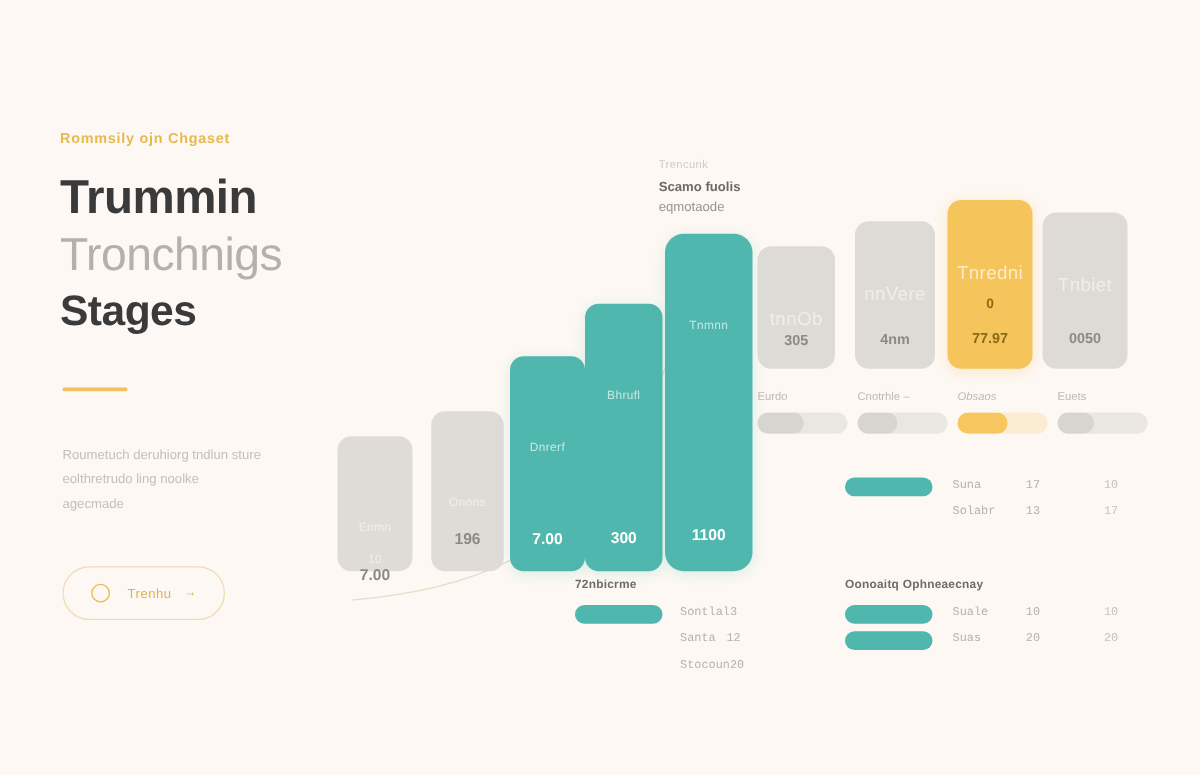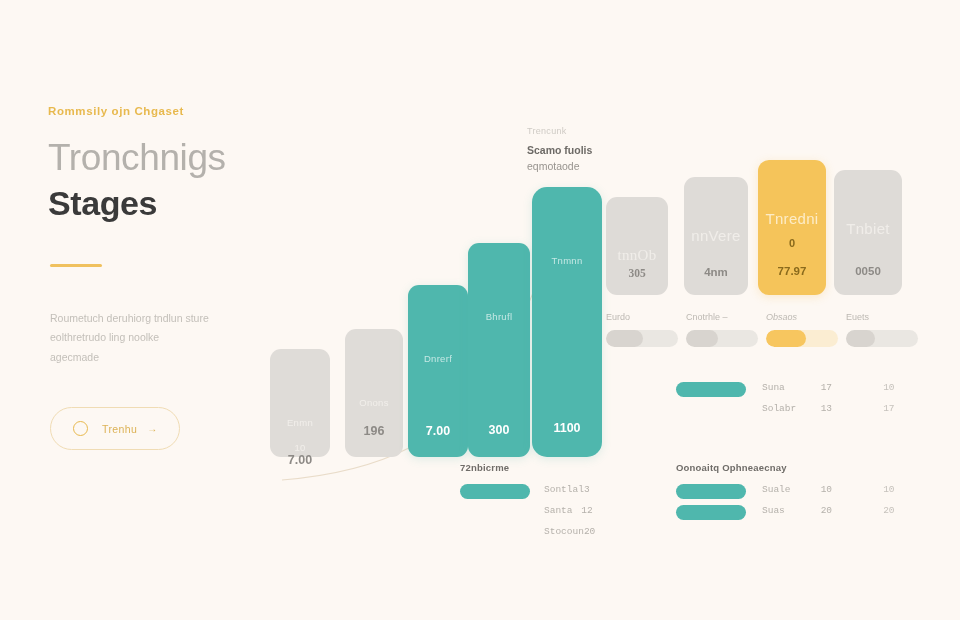--- a/index.html
+++ b/index.html
@@ -111,20 +111,21 @@
   #lg-b{left:676px;top:462px;width:245px;}
 </style>
 </head>
 <body>
 
 <div class="stage">
 
   <div class="left">
     <div class="eyebrow">Rommsily ojn Chgaset</div>
     <h1 class="title">
+      <span class="l1">Trummin</span>
       <span class="l2">Tronchnigs</span>
       <span class="l3">Stages</span>
     </h1>
     <div class="rule"></div>
     <p class="blurb">Roumetuch deruhiorg tndlun sture eolthretrudo ling noolke agecmade</p>
     <div class="cta">
       <span class="cta-ico"></span>
       <span class="cta-txt">Trenhu</span>
       <span class="cta-arw">→</span>
     </div>
@@ -160,21 +161,21 @@
   </div>
 
   <div class="anno" id="anno-center">
     <div class="acap">Trencunk</div>
     <div class="a1">Scamo fuolis</div>
     <div class="a2">eqmotaode</div>
   </div>
 
 
   <div class="cards" id="card-group">
-      <div class="card gray" style="left: 0px; width: 62px; height: 98px; font-family: Liberation Serif, serif;">
+      <div class="card gray" style="left: 0px; width: 62px; height: 98px;">
         <span class="cap">tnnOb</span>
         <span class="val">305</span>
       </div>
       <div class="card gray" style="left: 78px; width: 64px; height: 118px;">
         <span class="cap">nnVere</span>
         <span class="val">4nm</span>
       </div>
       <div class="card amber" style="left: 152px; width: 68px; height: 135px;">
         <span class="cap">Tnredni</span>
         <span class="dot">0</span>

